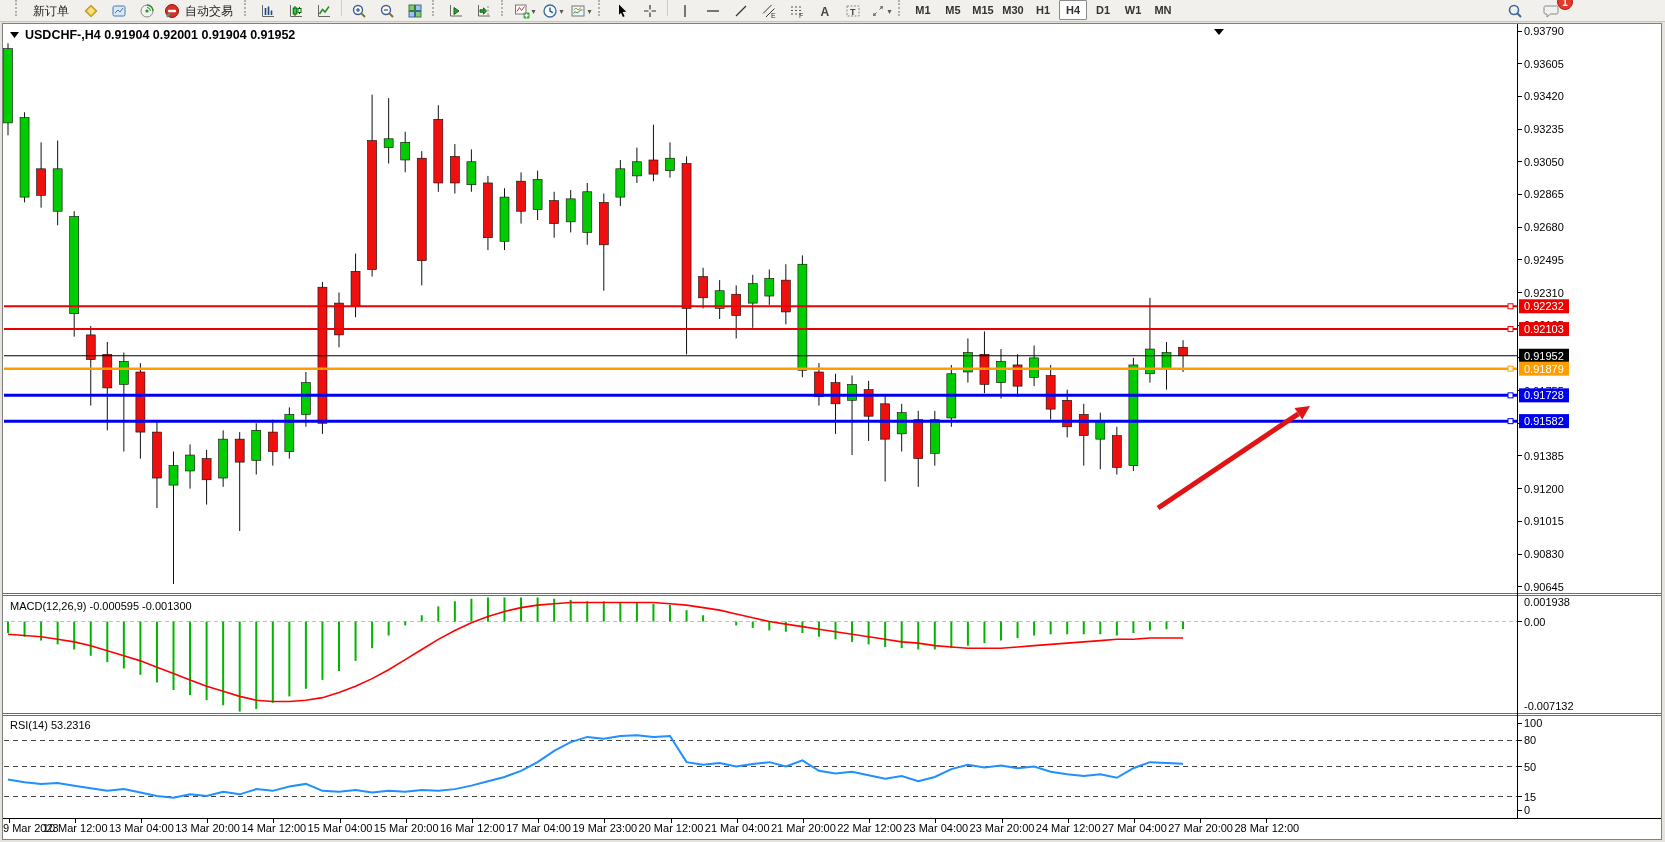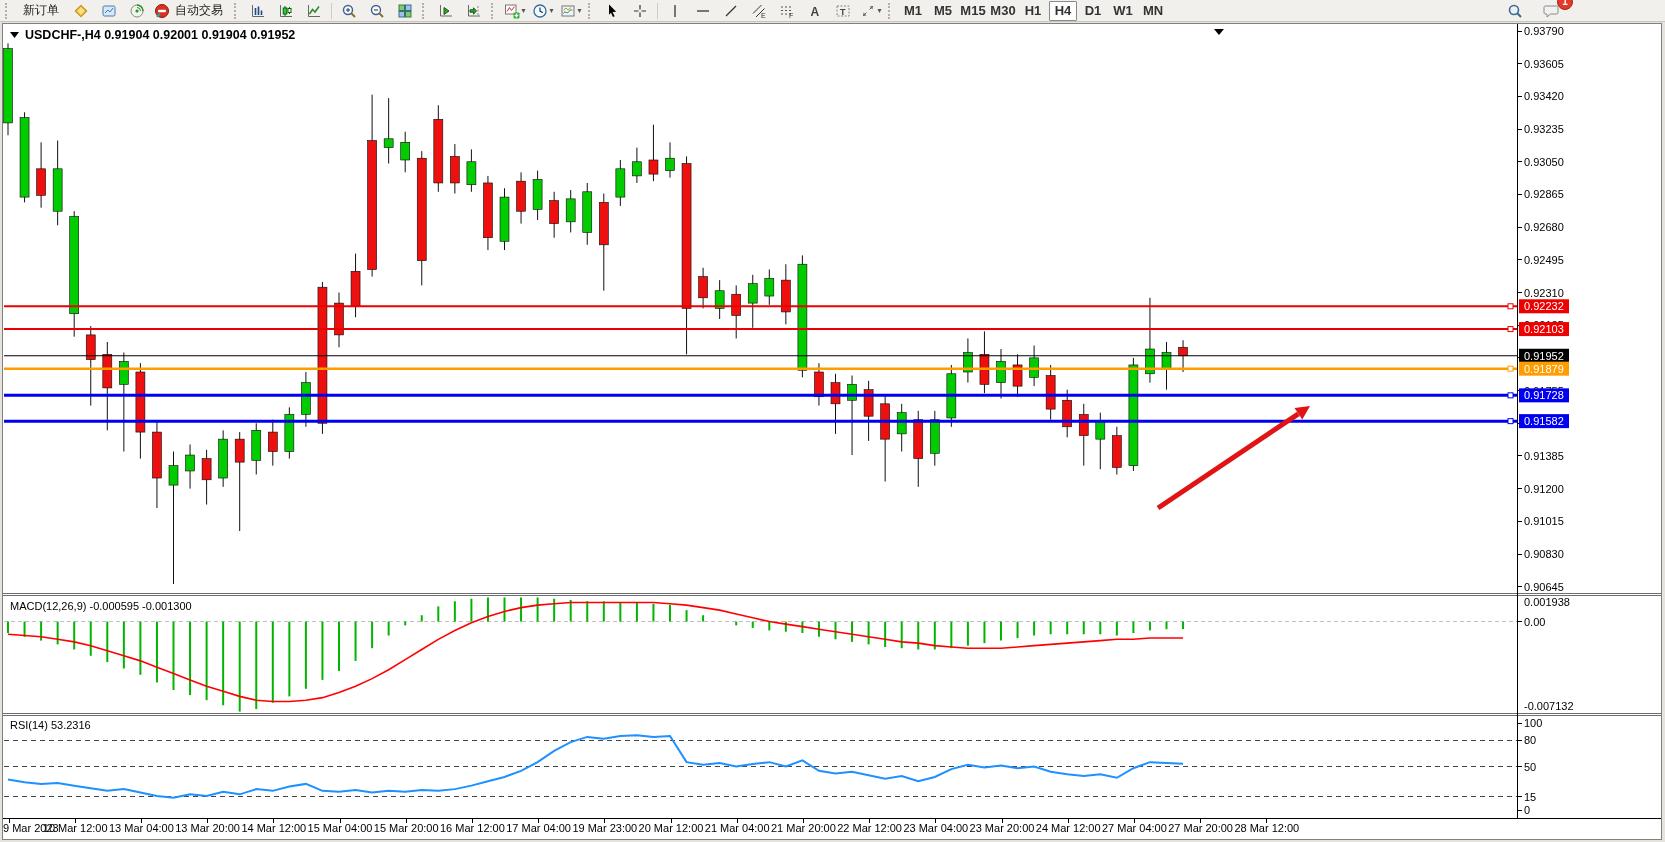--- a/index.html
+++ b/index.html
@@ -1,28 +1,28 @@
 <!DOCTYPE html>
 <html><head>
 <meta charset="utf-8">
 <style>
   html,body{margin:0;padding:0;}
   body{font-family:"Liberation Sans","DejaVu Sans",sans-serif;background:#e6e3dc;}
   .app{position:relative;width:1665px;height:842px;background:#e6e3dc;overflow:hidden;}
   .toolbar{position:absolute;left:0;top:0;width:1665px;height:22px;background:#f2f0ec;
-    border-bottom:1px solid #c9c5bd;display:flex;align-items:center;padding-left:2px;box-sizing:border-box;}
+    border-bottom:1px solid #c9c5bd;display:flex;align-items:flex-start;padding-left:12px;box-sizing:border-box;}
   .tb-grip{width:5px;height:16px;margin:0 3px;border-left:2px dotted #b5b1a8;}
   .tb-sep{width:1px;height:16px;background:#cfccc5;margin:0 3px;}
   .tb-btn{display:flex;align-items:center;justify-content:center;height:20px;min-width:22px;
     padding:0 2px;border:1px solid transparent;border-radius:2px;cursor:default;}
   .tb-btn svg{display:block;}
   .tb-text{font-size:12px;color:#222;padding:0 5px;white-space:nowrap;}
   .tb-caret{font-size:8px;color:#555;margin-left:1px;}
   .tf-btn{display:flex;align-items:center;justify-content:center;width:26px;height:18px;
-    font-size:13px;font-weight:bold;color:#333;border:1px solid transparent;margin:8px 1px;}
+    font-size:11px;font-weight:bold;color:#333;border:1px solid transparent;margin:0 1px;}
   .tf-active{background:#fdfdfd;border:1px solid #8a8a8a;border-radius:1px;}
   .tb-right{margin-left:auto;display:flex;align-items:center;margin-right:100px;}
   .chat-wrap{position:relative;margin-left:8px;}
   .badge{position:absolute;top:-6px;right:-8px;width:14px;height:14px;border-radius:50%;
     background:#e53929;color:#fff;font-size:10px;font-weight:bold;display:flex;
     align-items:center;justify-content:center;border:1px solid #b02015;}
   .chart-area{position:absolute;left:2px;top:23px;width:1660px;height:817px;}
   svg text{font-family:"Liberation Sans","DejaVu Sans",sans-serif;}
 </style>
 </head>

